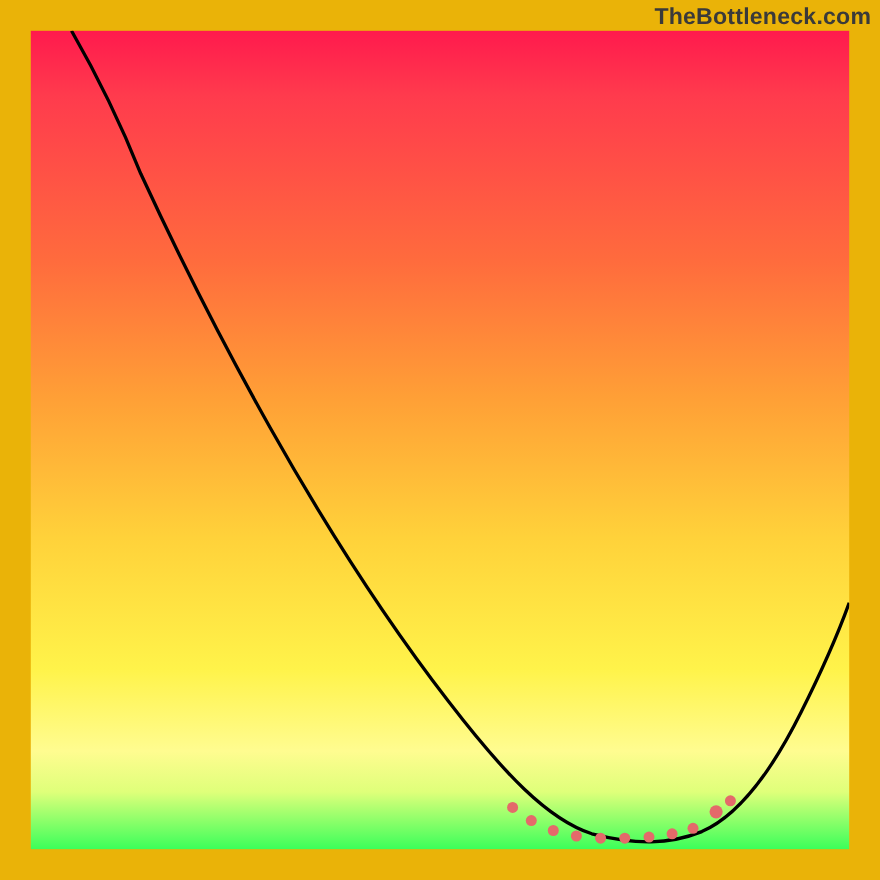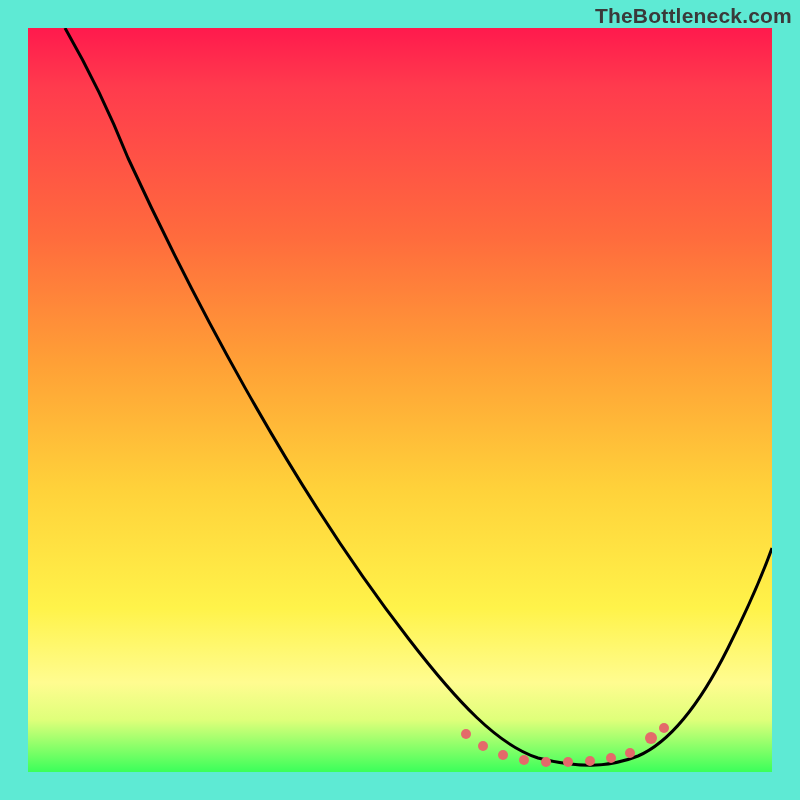--- a/index.html
+++ b/index.html
@@ -8,21 +8,21 @@
     width: 800px;
     height: 800px;
     background: #000;
     overflow: hidden;
     font-family: Arial, Helvetica, sans-serif;
   }
   .canvas {
     position: relative;
     width: 800px;
     height: 800px;
-    background: #5eead4;
+    background: #eab308;
   }
   .plot-area {
     position: absolute;
     left: 28px;
     top: 28px;
     width: 744px;
     height: 744px;
     
     background: linear-gradient(
       to bottom,

